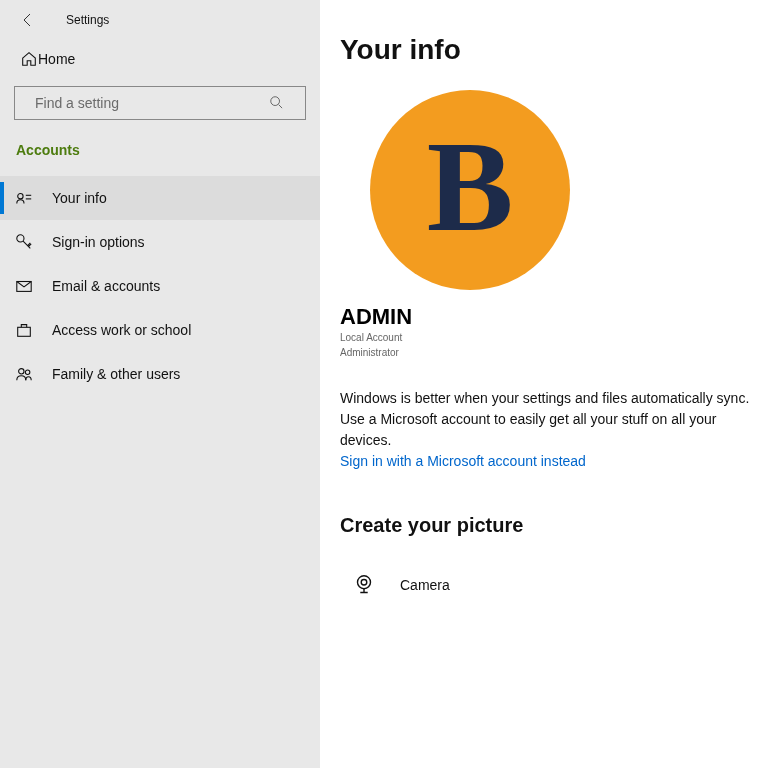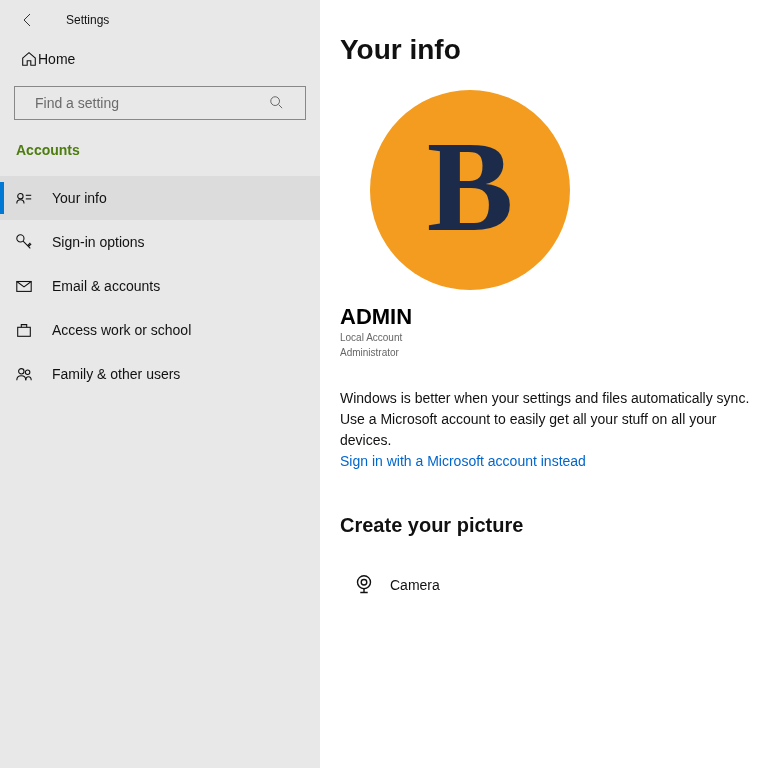--- a/index.html
+++ b/index.html
@@ -24,21 +24,21 @@
     .nav-item.active { background: #dcdcdc; }
     .content { flex: 1; padding: 34px 0 0 20px; overflow: hidden; }
     .h1 { font-size: 28px; font-weight: 600; color: #111; margin-bottom: 24px; }
     .avatar { width: 200px; height: 200px; border-radius: 50%; background: #f39c1f; display: flex; align-items: center; justify-content: center; margin-left: 30px; margin-bottom: 14px; }
     .avatar-letter { font-size: 130px; font-weight: 800; color: #1d2b4a; transform: translateY(-4px); font-family: 'Comic Sans MS', cursive; }
     .username { font-size: 22px; font-weight: 700; color: #000000; }
     .subinfo { font-size: 10px; color: #666; line-height: 1.5; }
     .sync-text { font-size: 14px; color: #111; margin-top: 28px; line-height: 1.5; padding-right: 0; }
     .link { font-size: 14px; color: #0066cc; margin-top: 2px; cursor: pointer; display: inline-block; }
     .h2 { font-size: 20px; font-weight: 600; color: #111; margin-top: 44px; margin-bottom: 22px; }
-    .option-row { display: flex; align-items: center; gap: 12px; padding: 12px 10px 12px 10px; cursor: pointer; }
+    .option-row { display: flex; align-items: center; gap: 22px; padding: 12px 10px 12px 10px; cursor: pointer; }
     .option-row .icon { width: 28px; height: 28px; display: flex; align-items: center; justify-content: center; }
     .option-row .label { font-size: 14px; color: #111; }
     .option-row.browse { background: #f2f2f2; border: 2px solid #d93025; width: 300px; position: relative; margin-top: 6px; padding: 16px 10px; }
     .cursor-arrow { position: absolute; right: 96px; bottom: 4px; }
     svg { display: block; }
   </style>
 </head>
 <body>
 
 <div class="sidebar">

